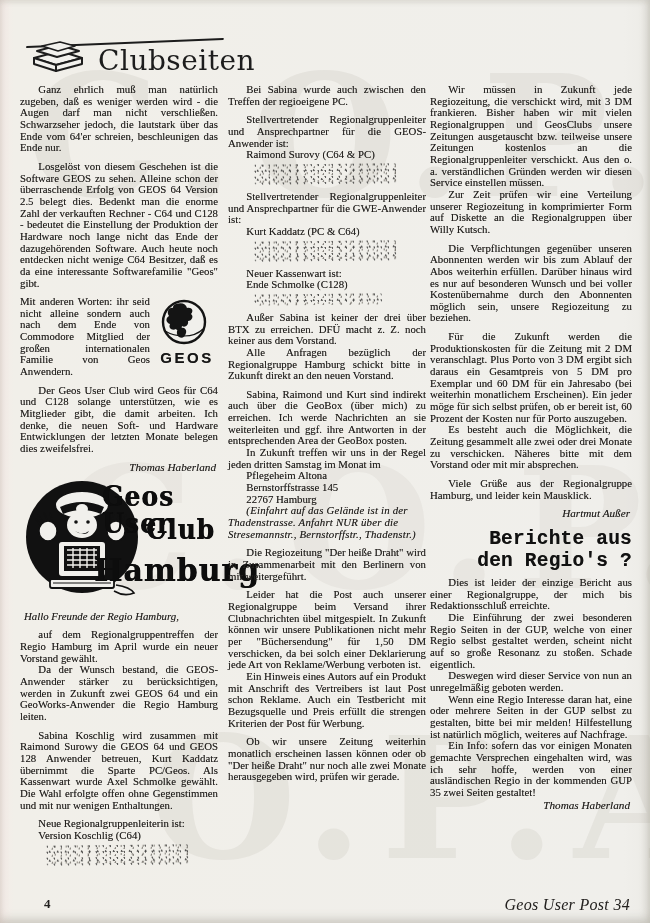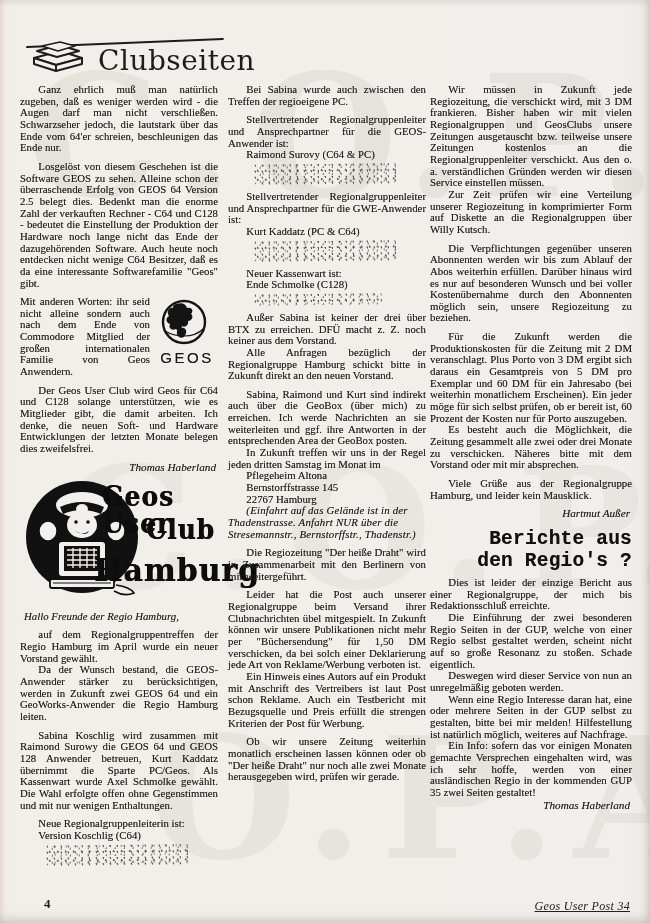--- a/index.html
+++ b/index.html
@@ -42,31 +42,31 @@
   .redact{height:21px;width:142px;margin:2px 0 1px 26px;border-radius:4px;opacity:.9;
     background:
       radial-gradient(circle at 20% 30%, rgba(40,40,40,.85) 0 .8px, transparent 1.1px),
       radial-gradient(circle at 70% 60%, rgba(70,66,60,.7) 0 .7px, transparent 1px),
       radial-gradient(circle at 45% 80%, rgba(30,30,30,.8) 0 .9px, transparent 1.2px),
       radial-gradient(circle at 85% 25%, rgba(90,86,78,.6) 0 .8px, transparent 1.1px);
     background-size:7px 6px,9px 7px,8px 9px,11px 8px;filter:blur(.3px);transform:rotate(-.6deg);}
   .redact.small{height:12px;width:128px;}
   
   .geosbadge{float:right;width:62px;margin:2px 0 2px 6px;text-align:center;}
-  .geoscap{font-family:"Liberation Sans",sans-serif;font-weight:normal;font-size:15px;letter-spacing:2.5px;color:#161616;line-height:1;}
+  .geoscap{font-family:"Liberation Sans",sans-serif;font-weight:bold;font-size:15px;letter-spacing:2.5px;color:#161616;line-height:1;}
   
   .clublogo{position:relative;height:128px;margin:6px 0 2px 0;text-indent:0;}
   .cl-t{position:absolute;font-family:"DejaVu Serif",serif;font-weight:bold;color:#0d0d0d;
     transform:scaleY(1.08);letter-spacing:1px;line-height:1;text-shadow:.5px .5px 0 #0d0d0d;}
   .cl-1{left:82px;top:6px;font-size:25px;}
   .cl-2{left:126px;top:38px;font-size:25px;}
   .cl-3{left:74px;top:76px;font-size:30px;}
   
   .pagenum{position:absolute;left:44px;bottom:11px;font-size:13px;font-weight:bold;z-index:2;}
-  .journal{position:absolute;right:20px;bottom:9px;font-size:12px;font-style:italic;z-index:2;letter-spacing:.3px;text-decoration:underline;}
+  .journal{position:absolute;right:20px;bottom:9px;font-size:16px;font-style:italic;z-index:2;letter-spacing:.3px;}
   svg{display:block;}
 </style>
 </head>
 <body>
 
 <div class="page">
 
   <div class="wm wm1">C.O.P.A.</div>
   <div class="wm wm2">C.O.P.A.</div>
   <div class="wm wm3">O.P.A.</div>

